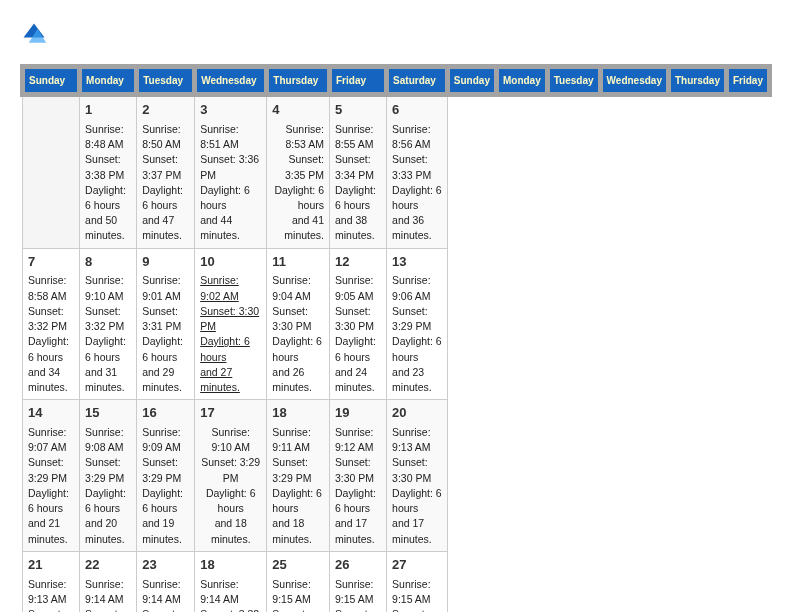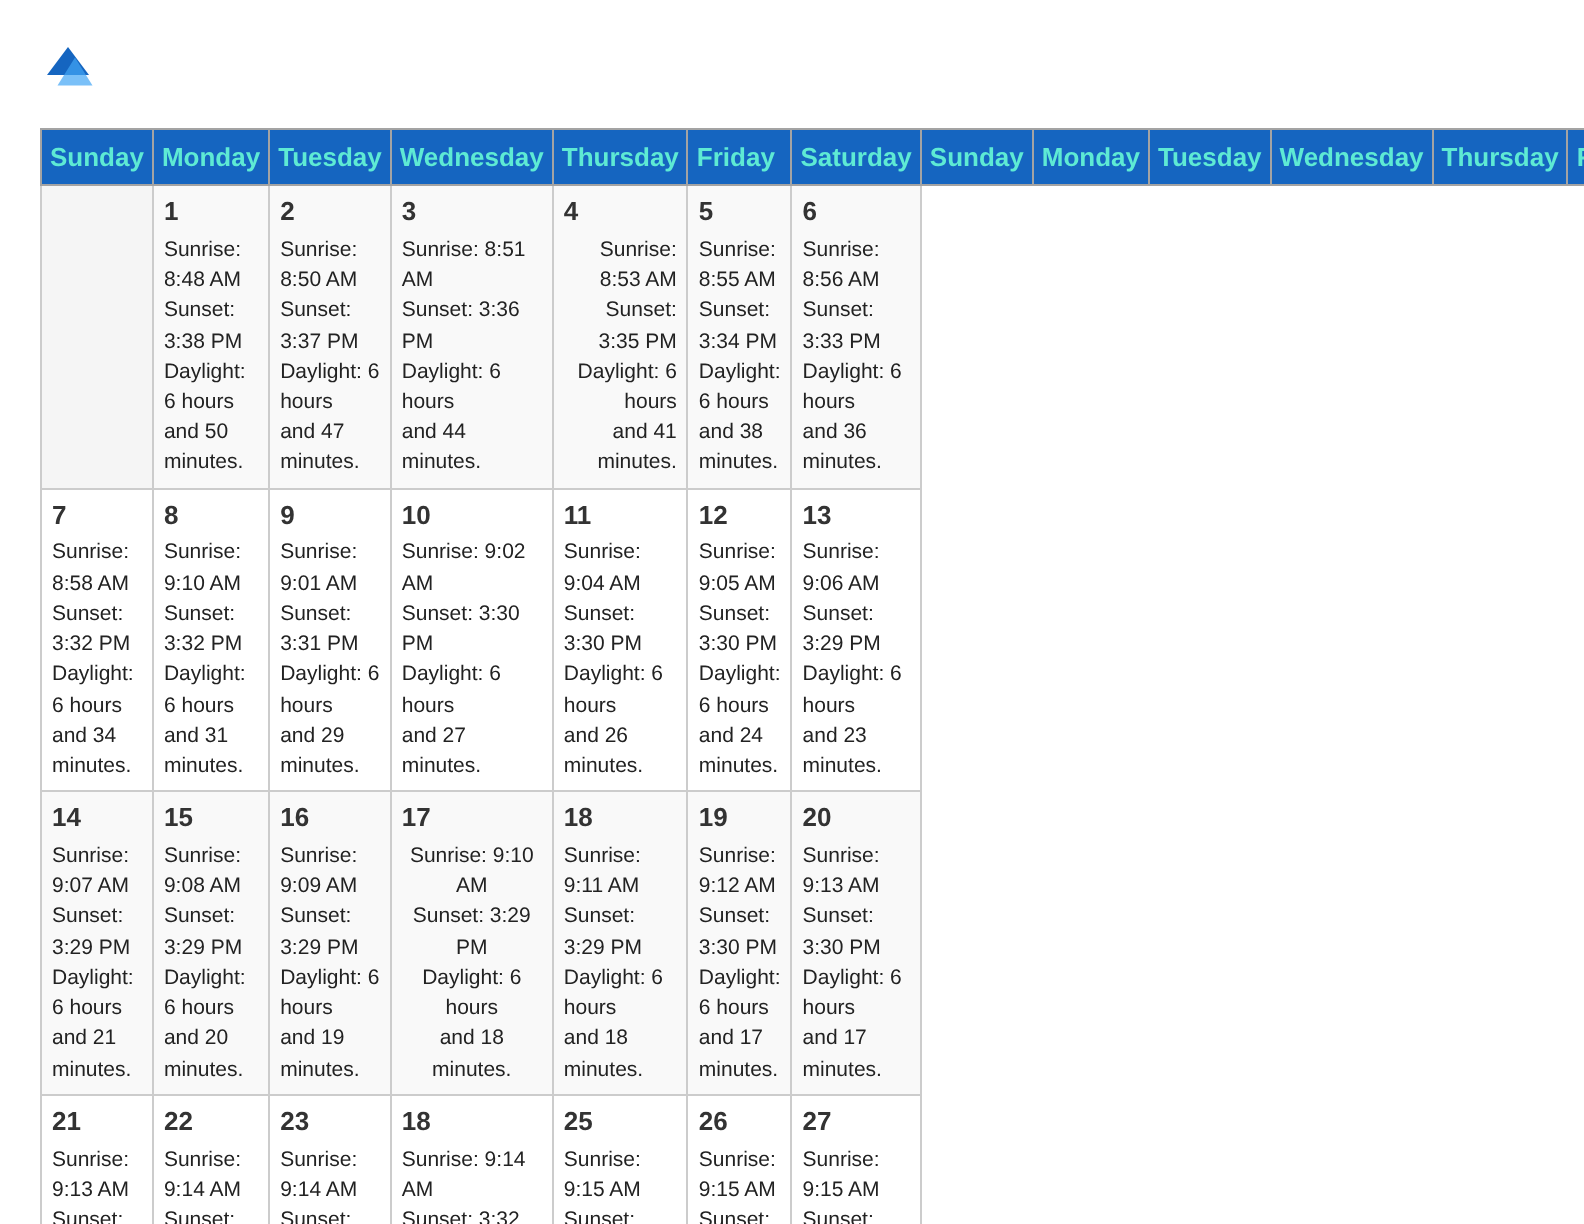--- a/index.html
+++ b/index.html
@@ -53,26 +53,26 @@
       font-size: 16px;
       color: #333;
     }
     table {
       width: 100%;
       border-collapse: collapse;
       font-size: 11px;
     }
     thead tr th {
       background-color: #1565c0;
-      color: #5eead4;
+      color: #fef9c3;
       padding: 6px 4px;
       text-align: left;
-      font-size: 13px;
-      font-weight: bold;
-      border: 1px solid #a3a3a3;
+      font-size: 10px;
+      font-weight: bold;
+      border: 5px solid #a3a3a3;
     }
     tbody tr td {
       vertical-align: top;
       padding: 4px 5px;
       border: 1px solid #ccc;
       height: 90px;
       width: 110px;
       color: #333;
       line-height: 1.45;
     }
@@ -197,21 +197,21 @@
         </td>
         <td>
           <span class="day-num">9</span>
           <div class="day-info" style="white-space: pre-line;">Sunrise: 9:01 AM
 Sunset: 3:31 PM
 Daylight: 6 hours
 and 29 minutes.</div>
         </td>
         <td>
           <span class="day-num">10</span>
-          <div class="day-info" style="white-space: pre-line;">Sunrise: 9:02 AM
+          <div class="day-info" style="white-space: pre-line; text-decoration: underline;">Sunrise: 9:02 AM
 Sunset: 3:30 PM
 Daylight: 6 hours
 and 27 minutes.</div>
         </td>
         <td>
           <span class="day-num">11</span>
           <div class="day-info" style="white-space: pre-line;">Sunrise: 9:04 AM
 Sunset: 3:30 PM
 Daylight: 6 hours
 and 26 minutes.</div>

